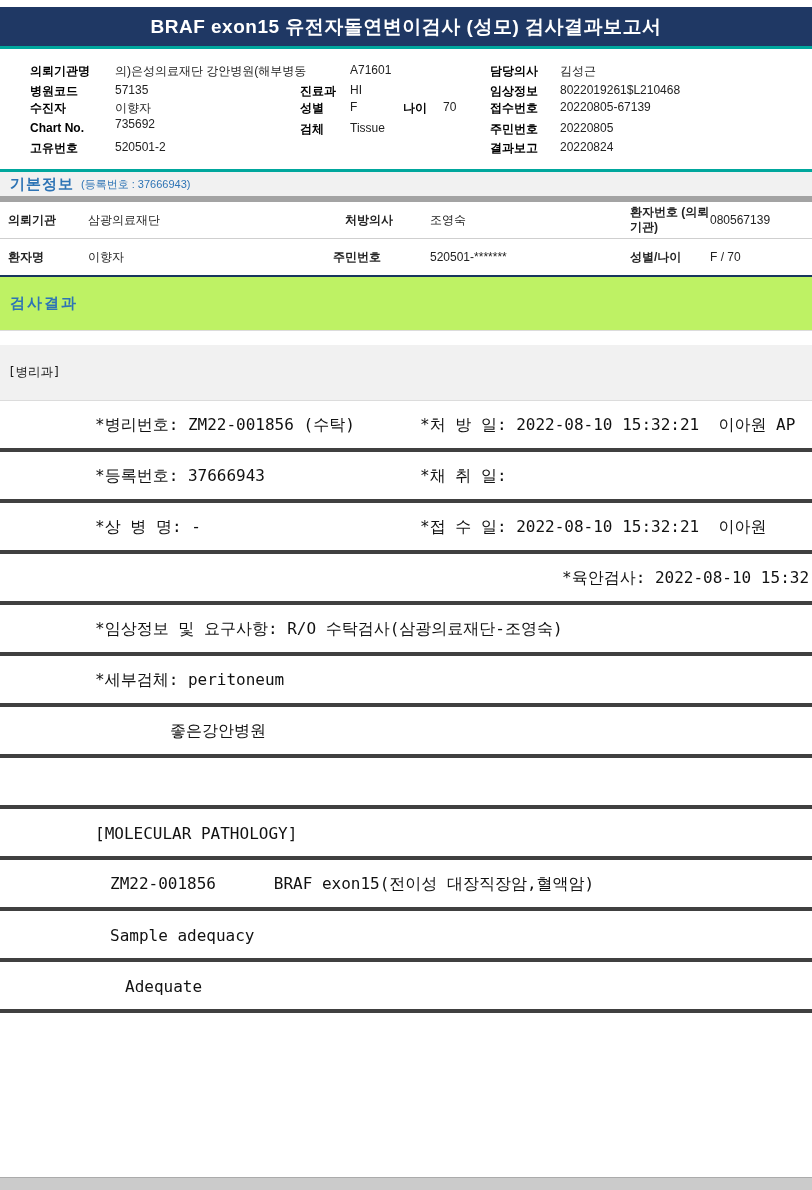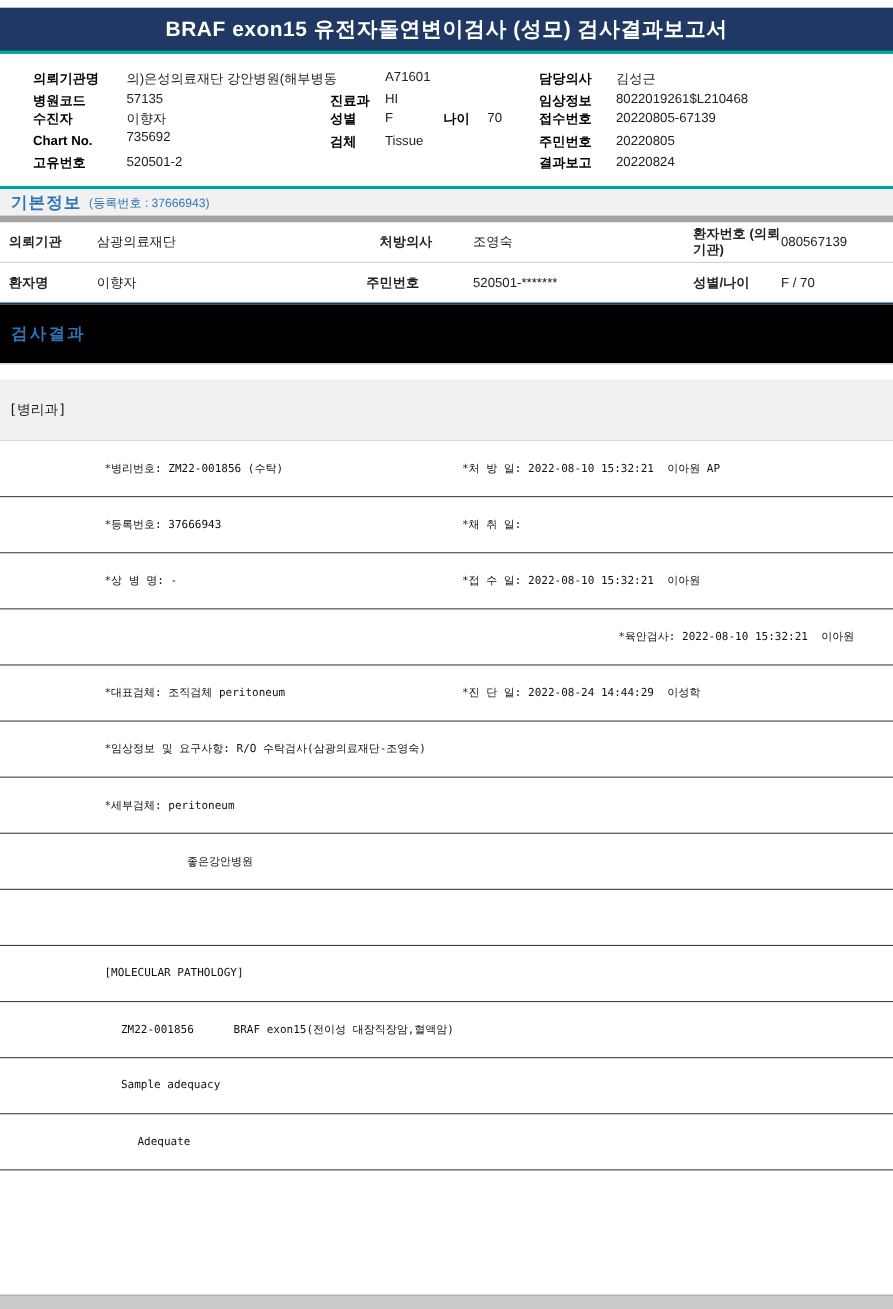--- a/index.html
+++ b/index.html
@@ -21,31 +21,31 @@
   .basic-band .bt{color:#2E74B5;font-weight:bold;font-size:15px;letter-spacing:1px;}
   .basic-band .bs{color:#2E74B5;font-size:11px;margin-left:7px;}
 
   .basic-table{position:absolute;left:0;top:202px;width:812px;}
   .bt-row{position:relative;height:37px;border-bottom:1px solid #CFCFCF;font-size:12px;box-sizing:border-box;}
   .bt-row.last{height:38px;border-bottom:2px solid #17365D;}
   .bt-row span{position:absolute;top:50%;transform:translateY(-50%);white-space:nowrap;color:#222;}
   .bt-row .lbl{font-weight:bold;color:#222;}
   .bt-row .wrap{width:86px;white-space:normal;line-height:1.25;}
 
-  .results-band{position:absolute;left:0;top:277px;width:812px;height:54px;background:#000000;
+  .results-band{position:absolute;left:0;top:277px;width:812px;height:54px;background:#bef264;
                 display:flex;align-items:center;padding-left:10px;box-sizing:border-box;border-bottom:1px solid #DCDCDC;}
   .results-band .rt2{color:#2E74B5;font-weight:bold;font-size:15px;letter-spacing:2px;}
 
   .dept-band{position:absolute;left:0;top:345px;width:812px;height:56px;background:#F1F1F1;
              display:flex;align-items:center;padding-left:8px;box-sizing:border-box;
              font-family:"DejaVu Sans Mono",monospace;font-size:12.5px;color:#1a1a1a;border-bottom:1px solid #DCDCDC;}
 
   .rows{position:absolute;left:0;top:401px;width:812px;}
-  .rrow{position:relative;height:51px;border-bottom:1px solid #404040;box-sizing:border-box;
-        font-family:"DejaVu Sans Mono",monospace;font-size:10px;color:#111;overflow:hidden;}
+  .rrow{position:relative;height:51px;border-bottom:4px solid #404040;box-sizing:border-box;
+        font-family:"DejaVu Sans Mono",monospace;font-size:16px;color:#111;overflow:hidden;}
   .rrow .lt,.rrow .rt{position:absolute;top:50%;transform:translateY(-50%);white-space:pre;}
 
   .footer-bar{position:absolute;left:0;top:1177px;width:812px;height:13px;background:#CBCBCB;
               border-top:1px solid #ABABAB;box-sizing:border-box;}
 </style>
 </head>
 <body>
 
 <div class="page">
 
@@ -134,24 +134,20 @@
       <span class="rt" style="left:420px">*채 취 일:</span>
     </div>
     <div class="rrow">
       <span class="lt" style="left:95px">*상 병 명: -</span>
       <span class="rt" style="left:420px">*접 수 일: 2022-08-10 15:32:21  이아원</span>
     </div>
     <div class="rrow">
       <span class="rt" style="left:562px">*육안검사: 2022-08-10 15:32:21  이아원</span>
     </div>
     <div class="rrow">
-      <span class="lt" style="left:95px">*대표검체: 조직검체 peritoneum</span>
-      <span class="rt" style="left:420px">*진 단 일: 2022-08-24 14:44:29  이성학</span>
-    </div>
-    <div class="rrow">
       <span class="lt" style="left:95px">*임상정보 및 요구사항: R/O 수탁검사(삼광의료재단-조영숙)</span>
     </div>
     <div class="rrow">
       <span class="lt" style="left:95px">*세부검체: peritoneum</span>
     </div>
     <div class="rrow">
       <span class="lt" style="left:170px">좋은강안병원</span>
     </div>
     <div class="rrow">
       <span class="lt" style="left:0px"></span>

